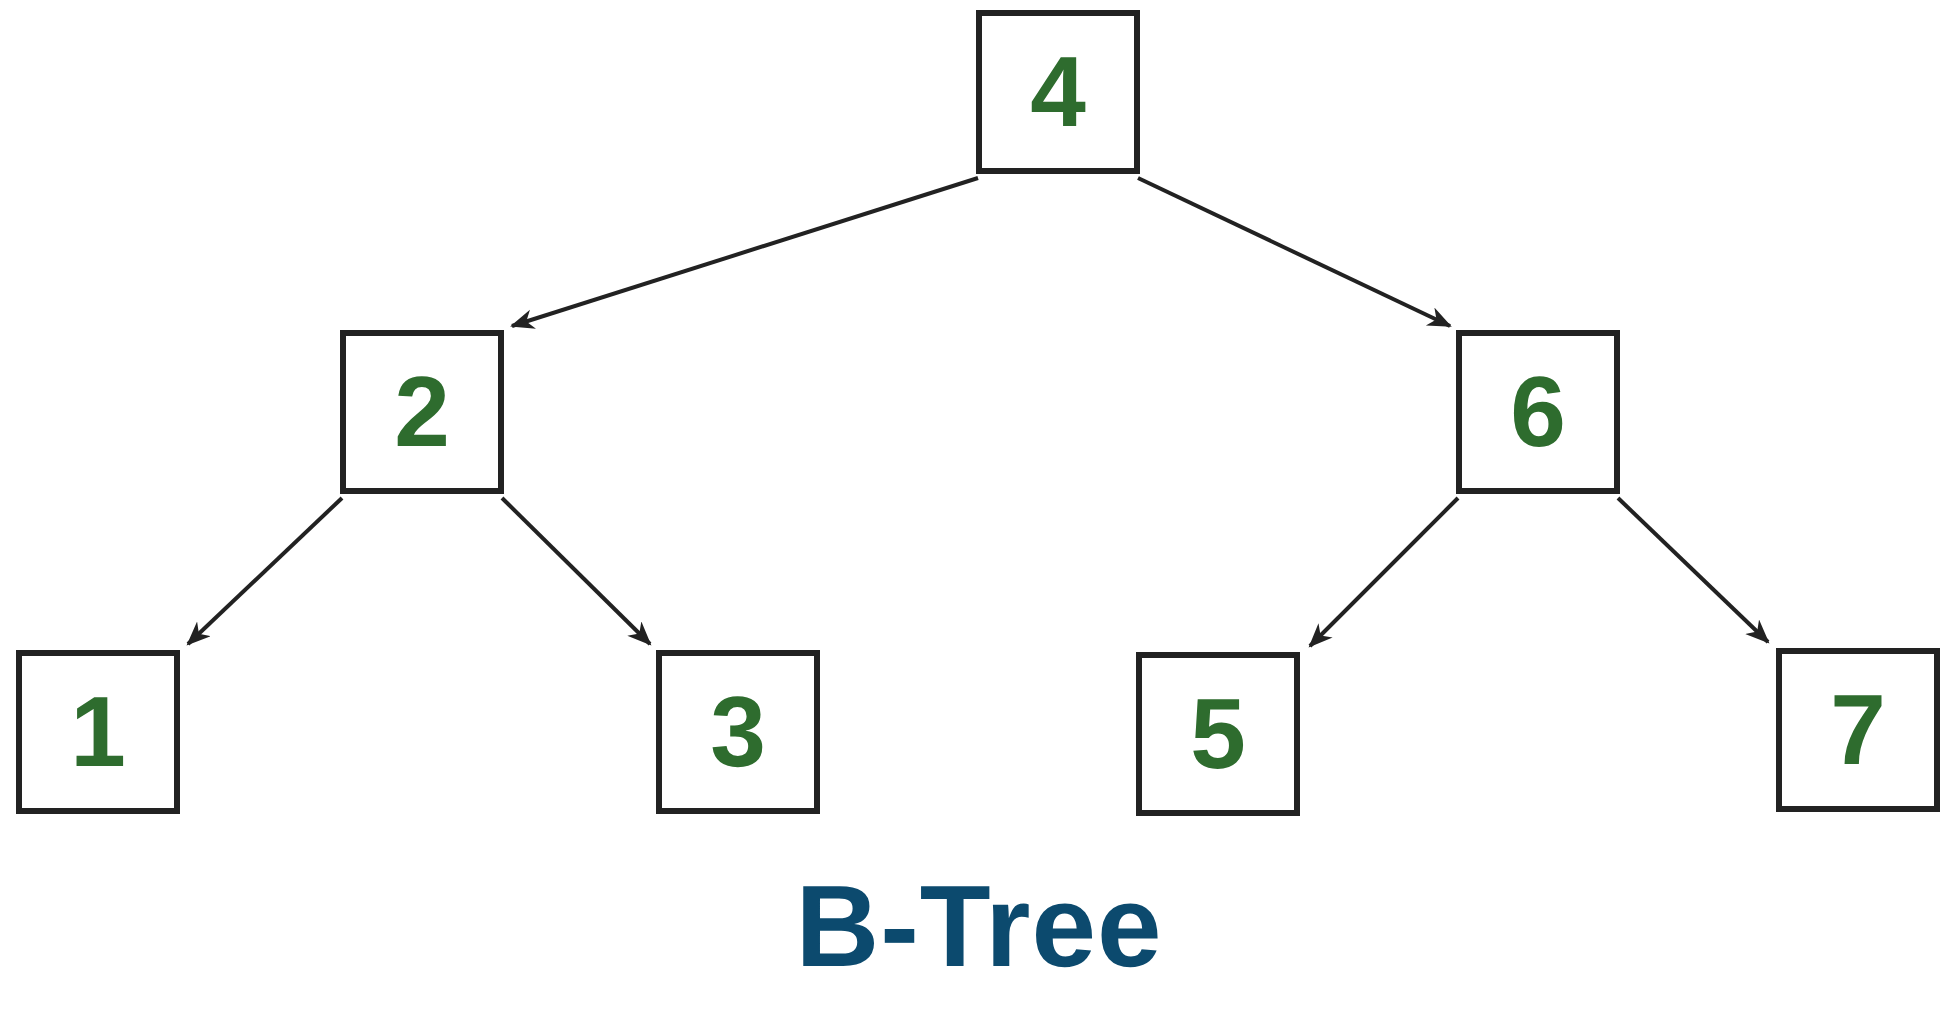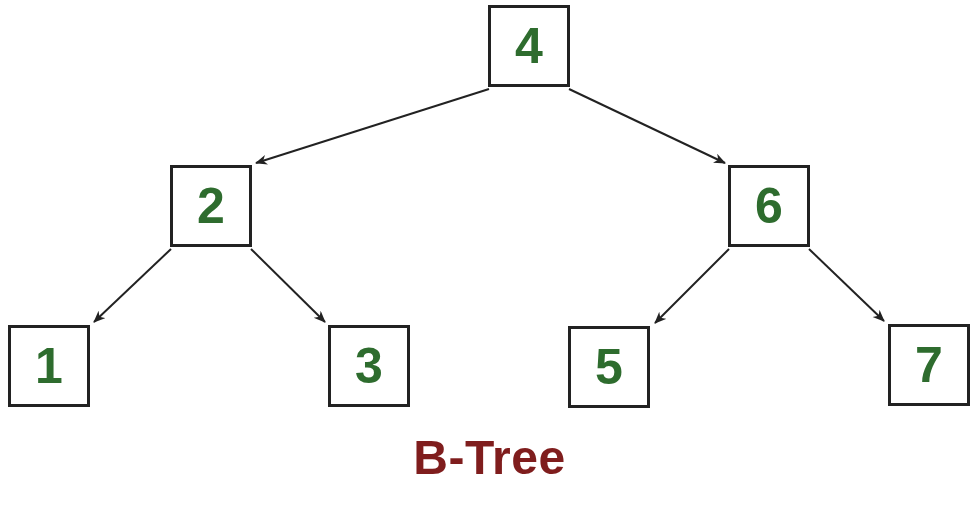--- a/index.html
+++ b/index.html
@@ -44,23 +44,23 @@
   .node-1 { left: 8px;   top: 325px; }
   .node-3 { left: 328px; top: 325px; }
   .node-5 { left: 568px; top: 326px; }
   .node-7 { left: 888px; top: 324px; }
   .diagram-title {
     position: absolute;
     left: 0;
     top: 430px;
     width: 979px;
     text-align: center;
-    font-size: 48px;
+    font-size: 58px;
     font-weight: bold;
-    color: #7f1d1d;
+    color: #0c4a6e;
     letter-spacing: 0.5px;
   }
   .edge-line {
     stroke: #222222;
     stroke-width: 2;
     fill: none;
   }
 </style>
 </head>
 <body>

